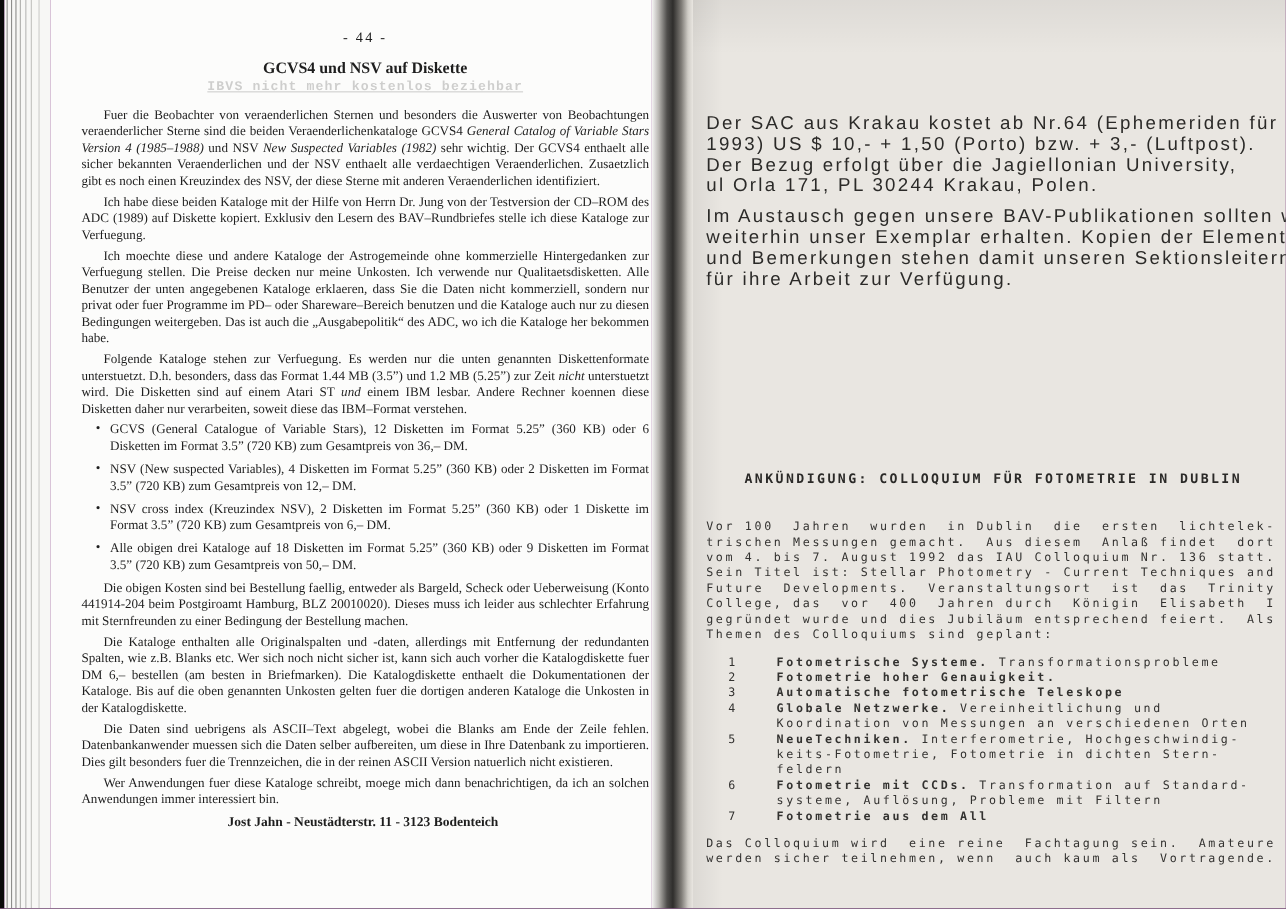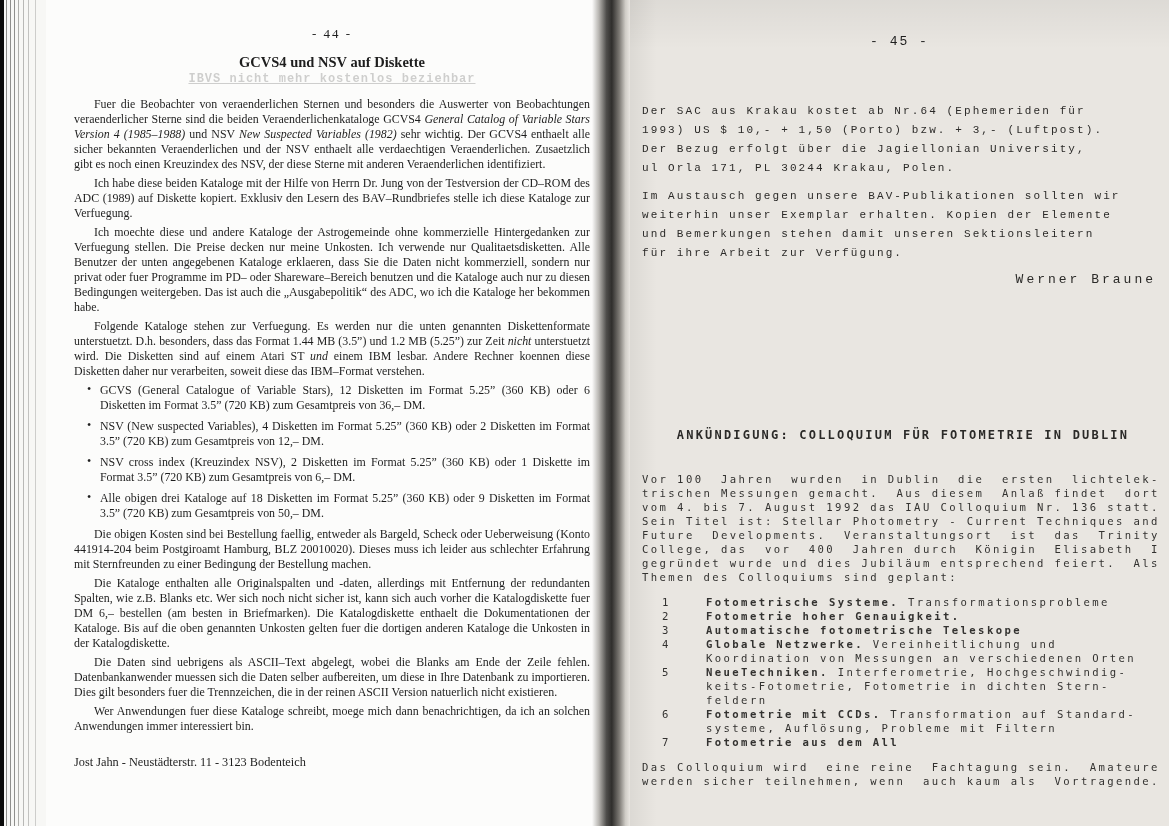--- a/index.html
+++ b/index.html
@@ -19,29 +19,29 @@
   
   .l-content{position:absolute;left:28px;top:26px;width:516px;}
   .l-pageno{text-align:center;font-size:13px;letter-spacing:2px;margin-bottom:12px;}
   .l-title{text-align:center;font-size:14.5px;font-weight:bold;margin-bottom:1px;}
   .ghost{text-align:center;font-family:"Liberation Mono",monospace;font-size:12px;letter-spacing:1px;
      color:#5a5a58;opacity:.28;filter:blur(.6px);text-decoration:underline;margin-bottom:11px;font-weight:bold;}
   .para{font-size:11.9px;line-height:15px;text-align:justify;text-indent:20px;margin:0 0 4px 0;}
   .bullets{margin:3px 0 4px 0;padding:0;}
   .bullet-item{position:relative;margin:0 0 6px 26px;font-size:11.9px;line-height:15px;text-align:justify;}
   .dot{position:absolute;left:-13px;top:-1px;font-size:12px;}
-  .l-sig{text-align:left;font-size:12.3px;margin-top:21px;padding-right:4px;}
+  .l-sig{text-align:center;font-size:12.3px;margin-top:6px;padding-right:4px;font-weight:bold;}
   
   .r-content{position:absolute;left:12px;top:0;width:522px;color:#2b2a28;}
   .r-pageno{position:absolute;top:34px;left:0;width:100%;text-align:center;
      font-family:"Liberation Mono",monospace;font-size:13px;letter-spacing:2px;}
   .a1{position:absolute;top:102px;left:0;width:100%;}
   .a1-title{text-align:center;font-family:"Liberation Mono",monospace;font-weight:bold;font-size:13.5px;
      letter-spacing:2.4px;text-decoration:underline;text-underline-offset:4px;margin-bottom:9px;}
-  .tw-para{font-family:Liberation Mono, monospace;font-size:11px;letter-spacing:2.1px;
+  .tw-para{font-family:Liberation Sans, sans-serif;font-size:17px;letter-spacing:2.1px;
      line-height:19px;white-space:pre;margin:0 0 9px 0;}
   .a1-sig{text-align:right;font-family:"Liberation Mono",monospace;font-size:13px;letter-spacing:3px;
      padding-right:8px;margin-top:2px;}
   .a2{position:absolute;top:428px;left:0;width:100%;}
   .a2-title{text-align:center;font-family:"DejaVu Sans Mono",monospace;font-weight:bold;font-size:12px;
      letter-spacing:2.2px;margin-bottom:30px;white-space:nowrap;}
   .dm{font-family:"DejaVu Sans Mono",monospace;font-size:10.6px;letter-spacing:2.4px;line-height:14px;color:#333230;}
   .a2-intro{white-space:pre;margin-bottom:11px;}
   .topics{margin:0;}
   .topic-row{display:flex;}
@@ -89,34 +89,32 @@
           <div class="para"><span>Wer Anwendungen fuer diese Kataloge schreibt, moege mich dann benachrichtigen, da ich an solchen Anwendungen immer interessiert bin.</span></div>
         </div>
       <div class="l-sig">Jost Jahn - Neustädterstr. 11 - 3123 Bodenteich</div>
     </div>
   </div>
 
   <div class="gutter"></div>
 
   <div class="page-right">
     <div class="shade"></div>
-    <div class="r-pageno">- 45 -</div>
     <div class="r-content">
       <div class="a1">
         <div id="a1-paras">
             <div class="tw-para">Der SAC aus Krakau kostet ab Nr.64 (Ephemeriden für
 1993) US $ 10,- + 1,50 (Porto) bzw. + 3,- (Luftpost).
 Der Bezug erfolgt über die Jagiellonian University,
 ul Orla 171, PL 30244 Krakau, Polen.</div>
             <div class="tw-para">Im Austausch gegen unsere BAV-Publikationen sollten wir
 weiterhin unser Exemplar erhalten. Kopien der Elemente
 und Bemerkungen stehen damit unseren Sektionsleitern
 für ihre Arbeit zur Verfügung.</div>
           </div>
-        <div class="a1-sig">Werner Braune</div>
       </div>
       <div class="a2">
         <div class="a2-title">ANKÜNDIGUNG: COLLOQUIUM FÜR FOTOMETRIE IN DUBLIN</div>
         <div class="dm a2-intro">Vor 100  Jahren  wurden  in Dublin  die  ersten  lichtelek-
 trischen Messungen gemacht.  Aus diesem  Anlaß findet  dort
 vom 4. bis 7. August 1992 das IAU Colloquium Nr. 136 statt.
 Sein Titel ist: Stellar Photometry - Current Techniques and
 Future  Developments.  Veranstaltungsort  ist  das  Trinity
 College, das  vor  400  Jahren durch  Königin  Elisabeth  I
 gegründet wurde und dies Jubiläum entsprechend feiert.  Als

